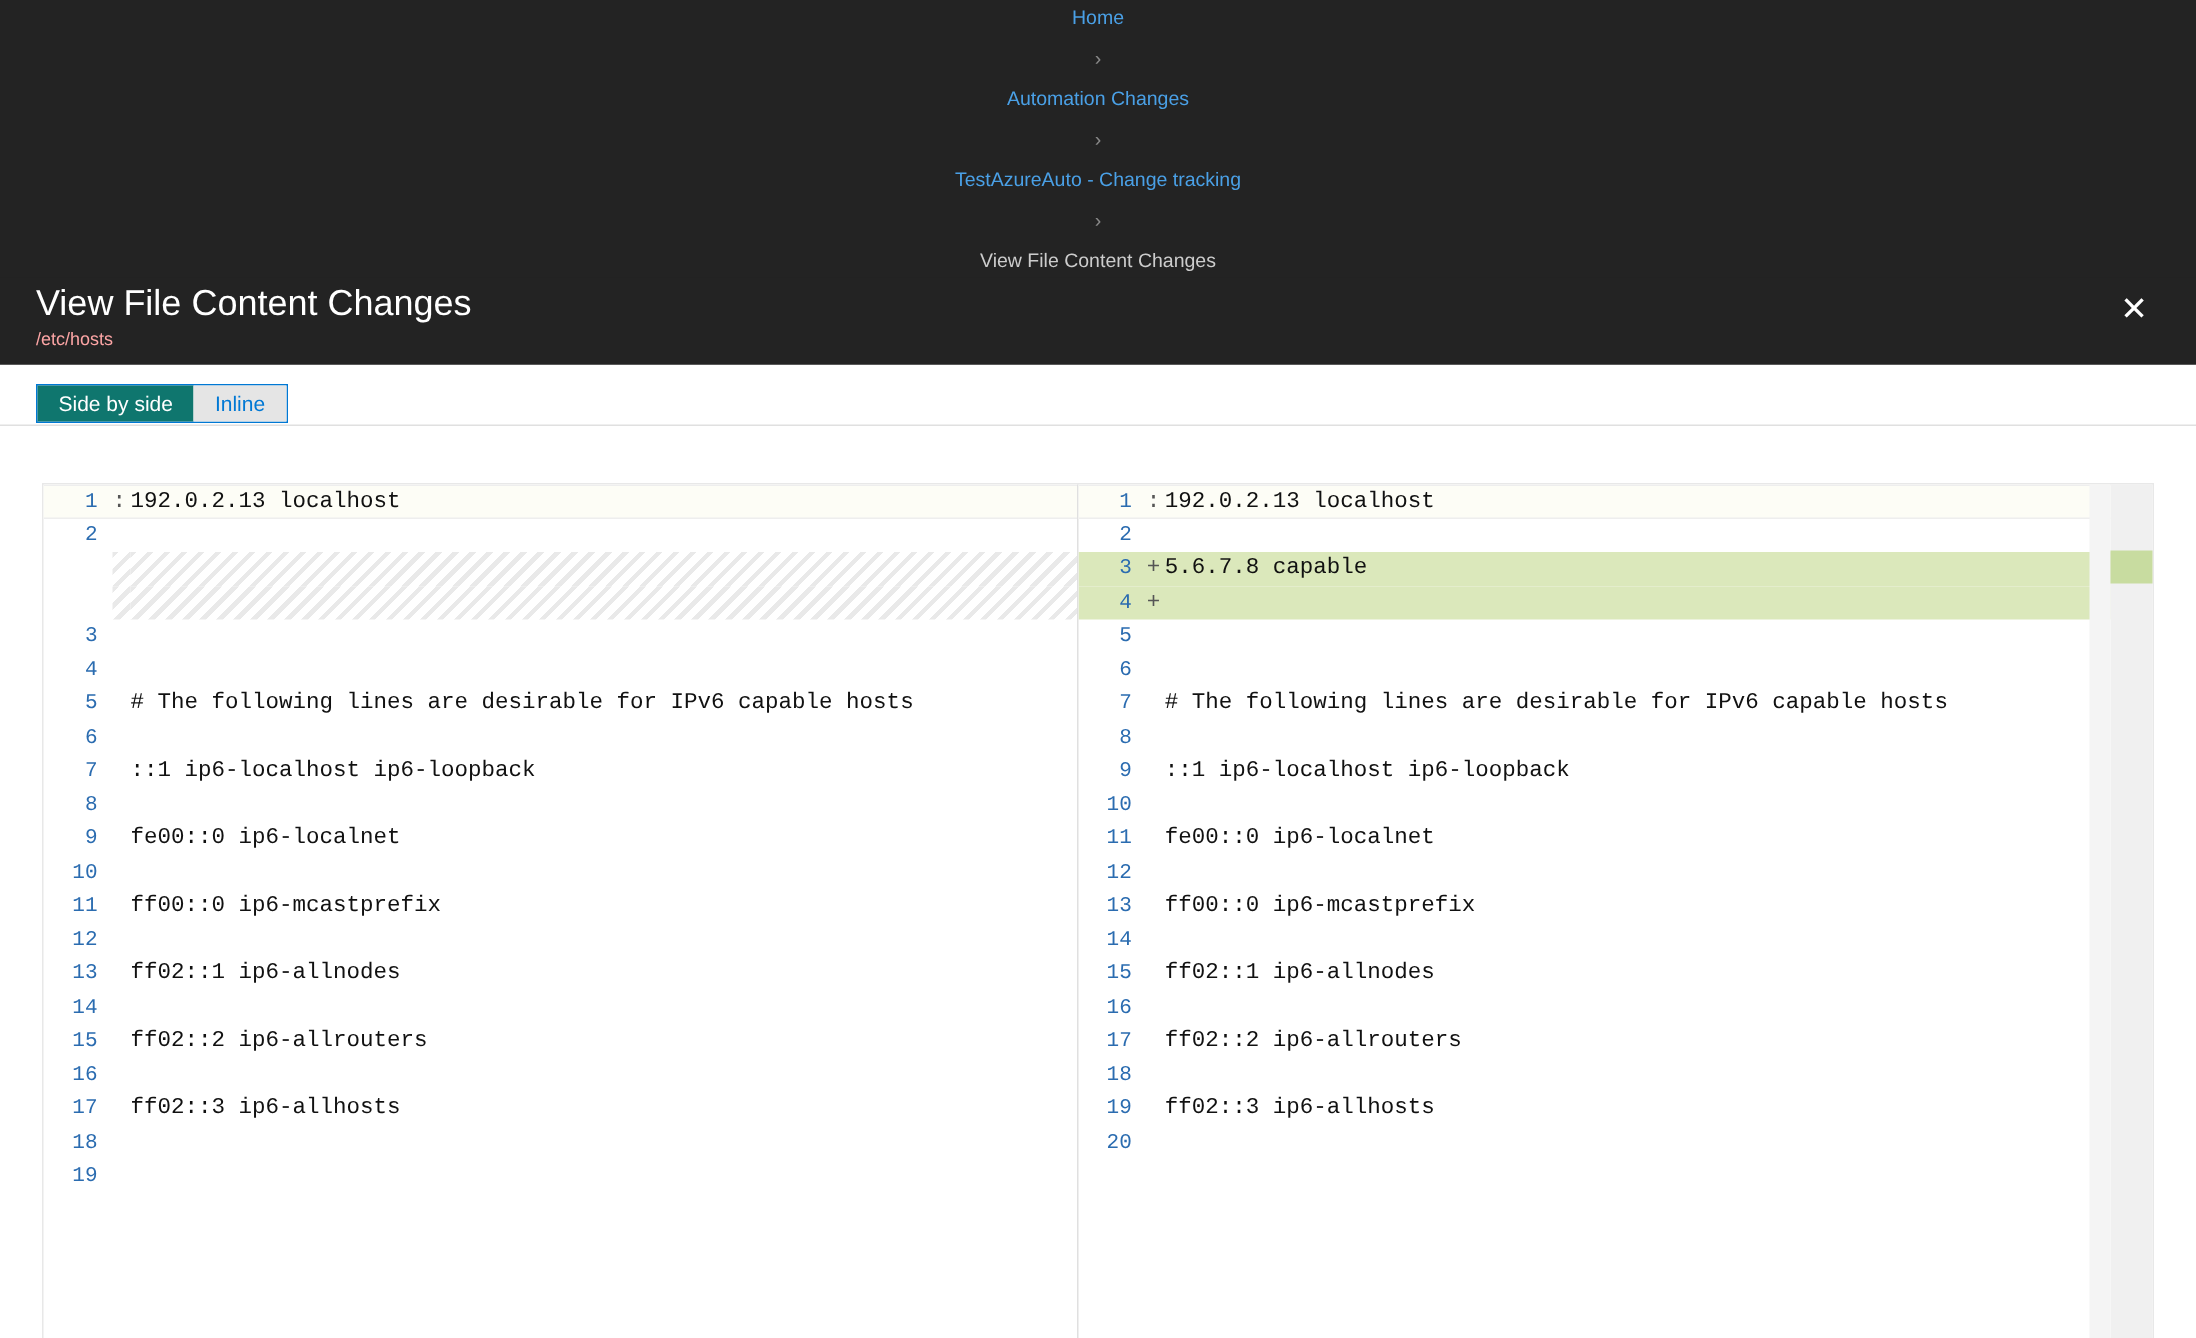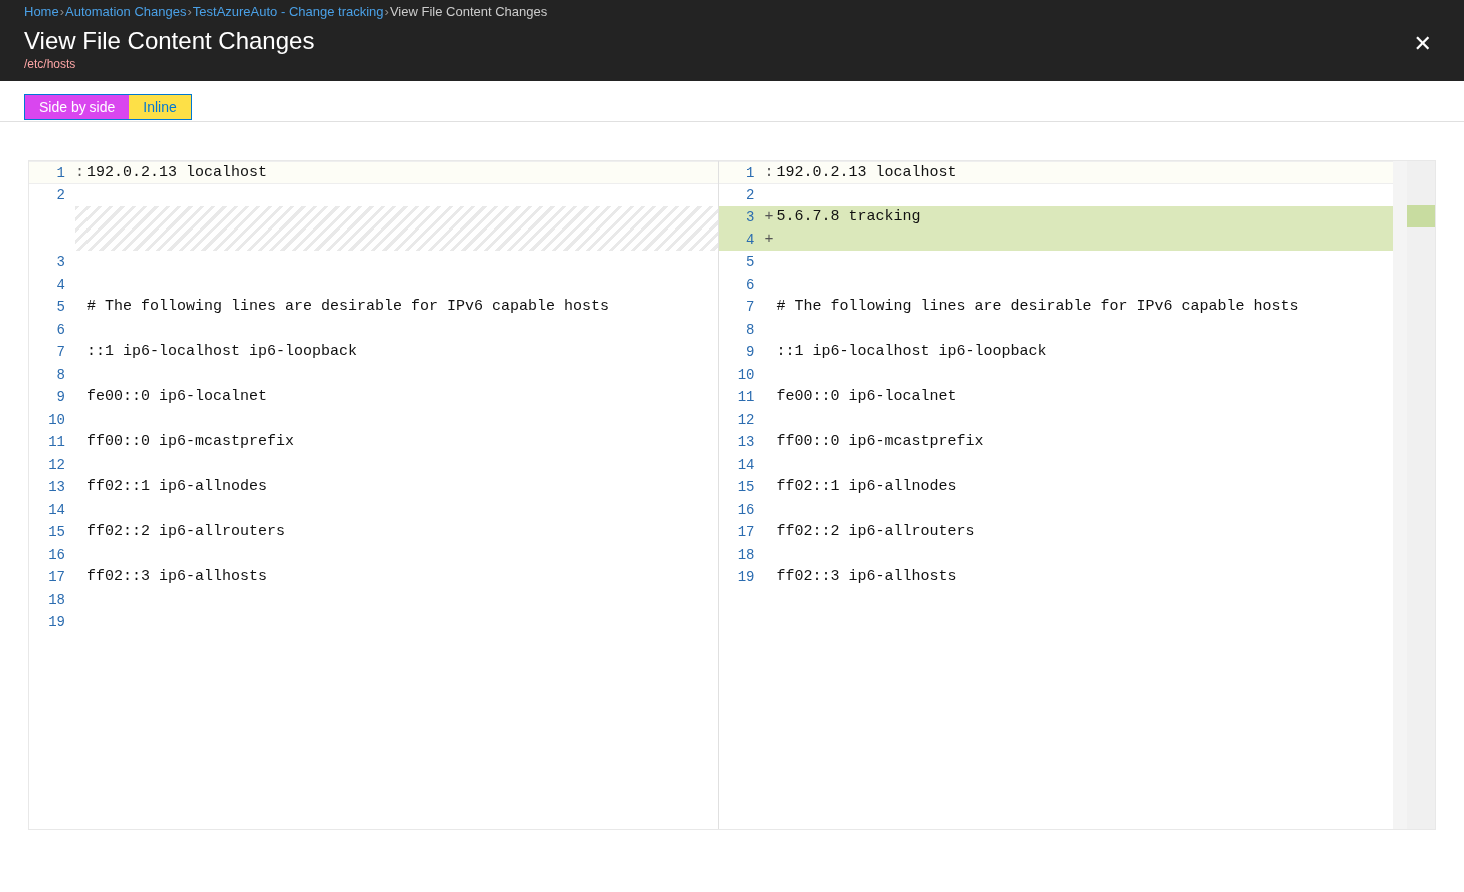--- a/index.html
+++ b/index.html
@@ -1,33 +1,33 @@
 <!DOCTYPE html>
 <html><head>
 <meta charset="utf-8">
 <style>
   * { box-sizing: border-box; margin: 0; padding: 0; }
   body { font-family: "Segoe UI", Arial, sans-serif; background: #ffffff; color: #111; width: 1464px; }
   
   .top-bar { background: #232323; }
-  .breadcrumbs { padding: 4px 24px; font-size: 13px; color: #8a8a8a; display: flex; align-items: center; gap: 1px; }
+  .breadcrumbs { padding: 4px 24px; font-size: 13px; color: #8a8a8a; display: flex; align-items: center; gap: 12px; flex-direction: column; }
   .breadcrumbs a { color: #4aa0e6; text-decoration: none; }
   .breadcrumbs .sep { color: #8a8a8a; }
   .breadcrumbs .current { color: #cccccc; }
   
   .title-bar { background: #232323; padding: 4px 24px 10px 24px; display: flex; justify-content: space-between; align-items: flex-start; }
   .title-bar h1 { color: #ffffff; font-weight: 300; font-size: 24px; }
   .title-bar .subtitle { color: #fca5a5; font-size: 12px; margin-top: 2px; }
   .close-btn { color: #ffffff; font-size: 22px; background: none; border: none; cursor: pointer; padding: 4px 8px; }
   
   .content-area { padding: 38px 0 0 0; border-top: 1px solid #e0e0e0; margin-top: 40px; position: relative;}
   .view-toggle { position: absolute; top: -28px; left: 24px; display: flex; border: 1px solid #0078d4; }
   .view-toggle button { border: none; padding: 4px 14px; font-size: 14px; cursor: pointer; background: #fff; }
-  .view-toggle button.active { background: #d946ef; color: #fff; }
-  .view-toggle button.inactive { background: #fde047; color: #0078d4; }
+  .view-toggle button.active { background: #0f766e; color: #fff; }
+  .view-toggle button.inactive { background: #e5e5e5; color: #0078d4; }
   
   .diff-wrapper { display: flex; margin: 0 28px; border: 1px solid #e8e8e8; height: 670px; font-family: "Consolas", "Courier New", monospace; font-size: 15px; }
   .pane { flex: 1; overflow: hidden; position: relative; }
   .pane.left { border-right: 1px solid #e0e0e0; }
   .gutter-overview { width: 28px; background: #f0f0f0; position: relative; }
   .gutter-overview .mark { position: absolute; left: 0; right: 0; height: 10px; }
   .gutter-overview .mark.add { background: #c8dca0; top: 44px; height: 22px;}
   
   .row { display: flex; height: 22.5px; line-height: 22.5px; white-space: pre; }
   .ln { width: 46px; text-align: right; padding-right: 10px; color: #2b6cb0; font-size: 14px;}
@@ -94,35 +94,36 @@
         <div class="row"><span class="ln">15</span><span class="marker"> </span><span class="code">ff02::2 ip6-allrouters</span></div>
         <div class="row"><span class="ln">16</span><span class="marker"> </span><span class="code"></span></div>
         <div class="row"><span class="ln">17</span><span class="marker"> </span><span class="code">ff02::3 ip6-allhosts</span></div>
         <div class="row"><span class="ln">18</span><span class="marker"> </span><span class="code"></span></div>
         <div class="row"><span class="ln">19</span><span class="marker"> </span><span class="code"></span></div>
       </div>
     <div class="pane right" id="pane-right">
       <div class="scrollbar-v"></div>
     <div class="row highlight"><span class="ln">1</span><span class="marker">:</span><span class="code">192.0.2.13 localhost</span></div>
         <div class="row"><span class="ln">2</span><span class="marker"> </span><span class="code"></span></div>
-        <div class="row added"><span class="ln">3</span><span class="marker">+</span><span class="code">5.6.7.8 tracking</span></div>
+        <div class="row added"><span class="ln">3</span><span class="marker">+</span><span class="code">5.6.7.8 capable</span></div>
         <div class="row added"><span class="ln">4</span><span class="marker">+</span><span class="code"></span></div>
         <div class="row"><span class="ln">5</span><span class="marker"> </span><span class="code"></span></div>
         <div class="row"><span class="ln">6</span><span class="marker"> </span><span class="code"></span></div>
         <div class="row"><span class="ln">7</span><span class="marker"> </span><span class="code"># The following lines are desirable for IPv6 capable hosts</span></div>
         <div class="row"><span class="ln">8</span><span class="marker"> </span><span class="code"></span></div>
         <div class="row"><span class="ln">9</span><span class="marker"> </span><span class="code">::1 ip6-localhost ip6-loopback</span></div>
         <div class="row"><span class="ln">10</span><span class="marker"> </span><span class="code"></span></div>
         <div class="row"><span class="ln">11</span><span class="marker"> </span><span class="code">fe00::0 ip6-localnet</span></div>
         <div class="row"><span class="ln">12</span><span class="marker"> </span><span class="code"></span></div>
         <div class="row"><span class="ln">13</span><span class="marker"> </span><span class="code">ff00::0 ip6-mcastprefix</span></div>
         <div class="row"><span class="ln">14</span><span class="marker"> </span><span class="code"></span></div>
         <div class="row"><span class="ln">15</span><span class="marker"> </span><span class="code">ff02::1 ip6-allnodes</span></div>
         <div class="row"><span class="ln">16</span><span class="marker"> </span><span class="code"></span></div>
         <div class="row"><span class="ln">17</span><span class="marker"> </span><span class="code">ff02::2 ip6-allrouters</span></div>
         <div class="row"><span class="ln">18</span><span class="marker"> </span><span class="code"></span></div>
         <div class="row"><span class="ln">19</span><span class="marker"> </span><span class="code">ff02::3 ip6-allhosts</span></div>
+        <div class="row"><span class="ln">20</span><span class="marker"> </span><span class="code"></span></div>
       </div>
     <div class="gutter-overview">
       <div class="mark add"></div>
     </div>
   </div>
 </div>
 
 </body></html>

